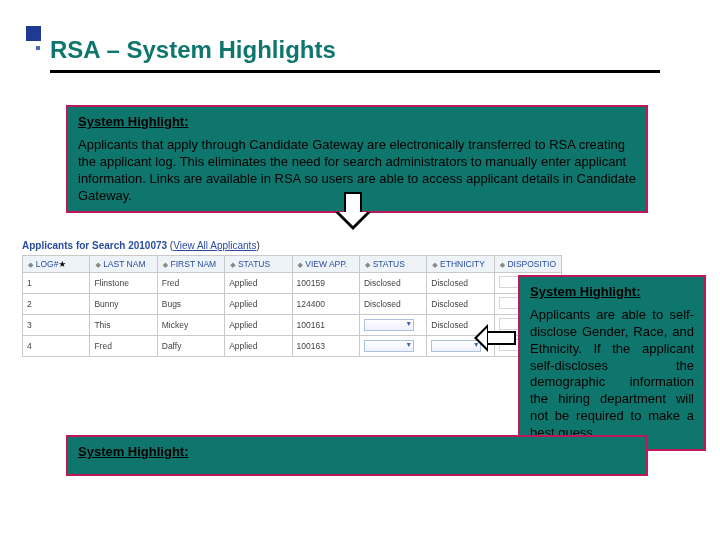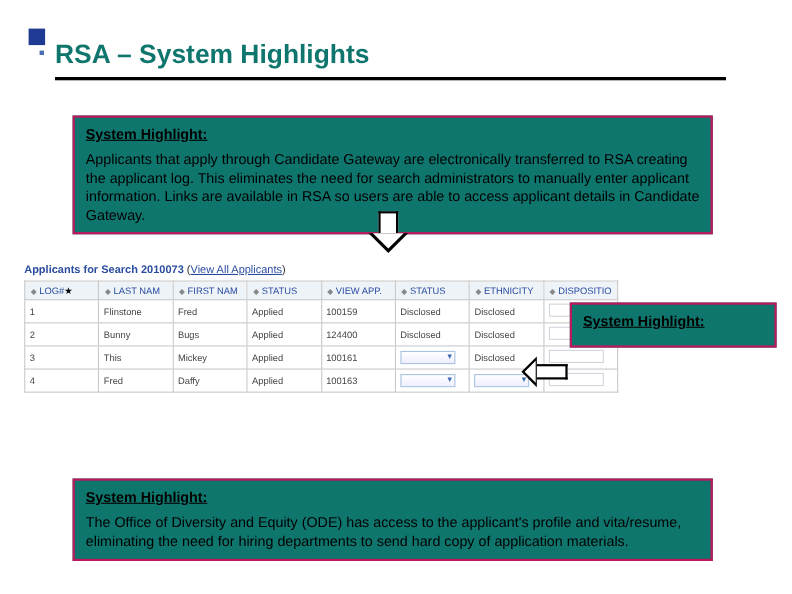--- a/index.html
+++ b/index.html
@@ -255,18 +255,18 @@
       </tbody>
   </table>
 </div>
 
 <div class="arrow-left">
   <span class="head"></span><span class="stem"></span>
 </div>
 
 <div id="callout2" class="callout">
   <span class="callout-title">System Highlight:</span>
+  <span>Applicants are able to self-disclose Gender, Race, and Ethnicity.  If the applicant self-discloses the demographic information the hiring department will not be required to make a best guess.</span>
 </div>
 
 <div id="callout3" class="callout">
   <span class="callout-title">System Highlight:</span>
-  <span>The Office of Diversity and Equity (ODE) has access to the applicant's profile and vita/resume, eliminating the need for hiring departments to send hard copy of application materials.</span>
 </div>
 
 </body></html>

